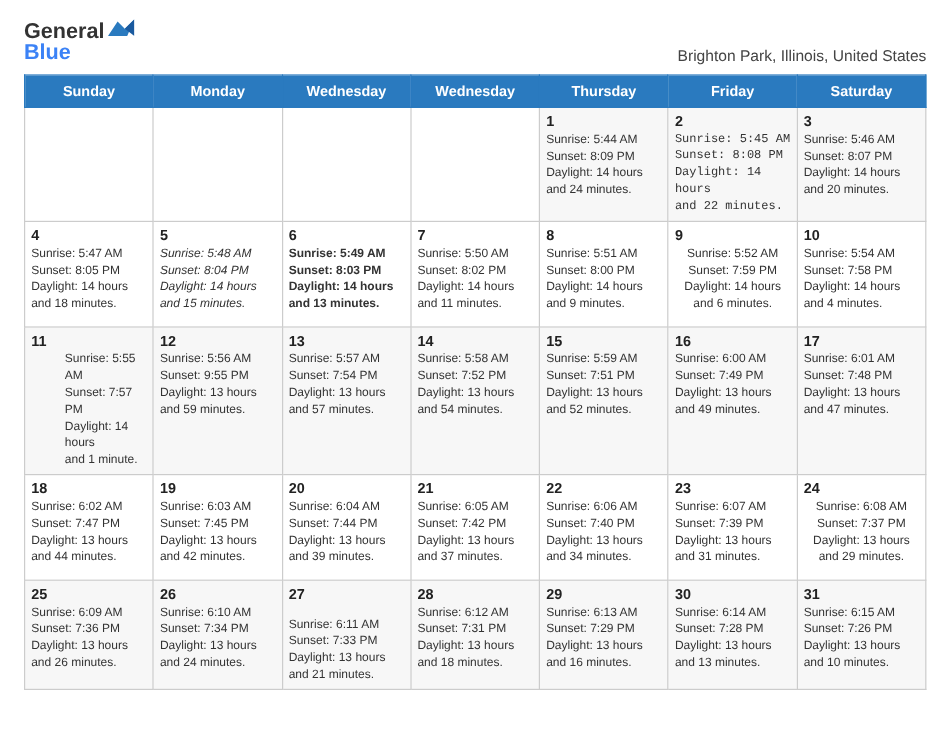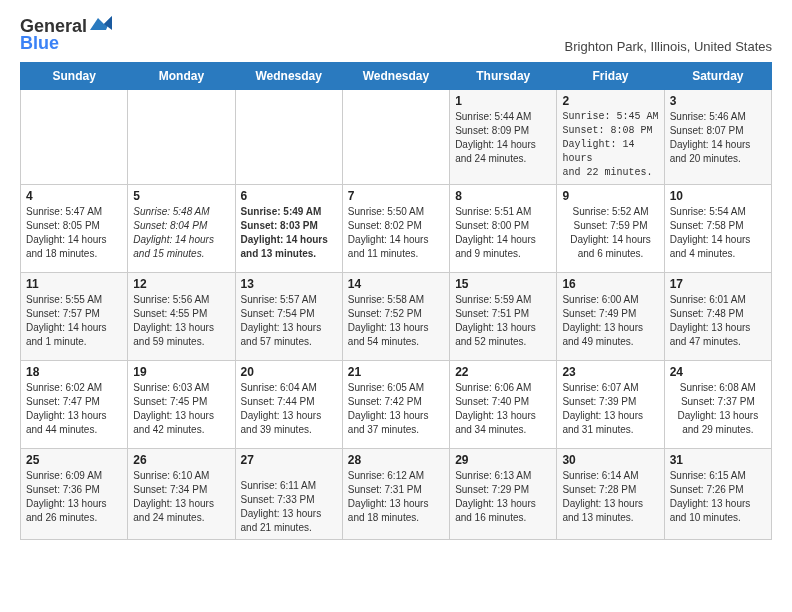--- a/index.html
+++ b/index.html
@@ -182,29 +182,29 @@
           <div class="day-number">10</div>
           <div class="day-detail" style="white-space: pre-line;">Sunrise: 5:54 AM
 Sunset: 7:58 PM
 Daylight: 14 hours
 and 4 minutes.</div>
         </td>
       </tr>
       <tr>
         <td>
           <div class="day-number">11</div>
-          <div class="day-detail" style="white-space: pre-line;">Sunrise: 5:55 AM
+          <div class="day-detail" style="white-space: pre-line; margin-left: 28px;">Sunrise: 5:55 AM
 Sunset: 7:57 PM
 Daylight: 14 hours
 and 1 minute.</div>
         </td>
         <td>
           <div class="day-number">12</div>
           <div class="day-detail" style="white-space: pre-line;">Sunrise: 5:56 AM
-Sunset: 4:55 PM
+Sunset: 9:55 PM
 Daylight: 13 hours
 and 59 minutes.</div>
         </td>
         <td>
           <div class="day-number">13</div>
           <div class="day-detail" style="white-space: pre-line;">Sunrise: 5:57 AM
 Sunset: 7:54 PM
 Daylight: 13 hours
 and 57 minutes.</div>
         </td>

